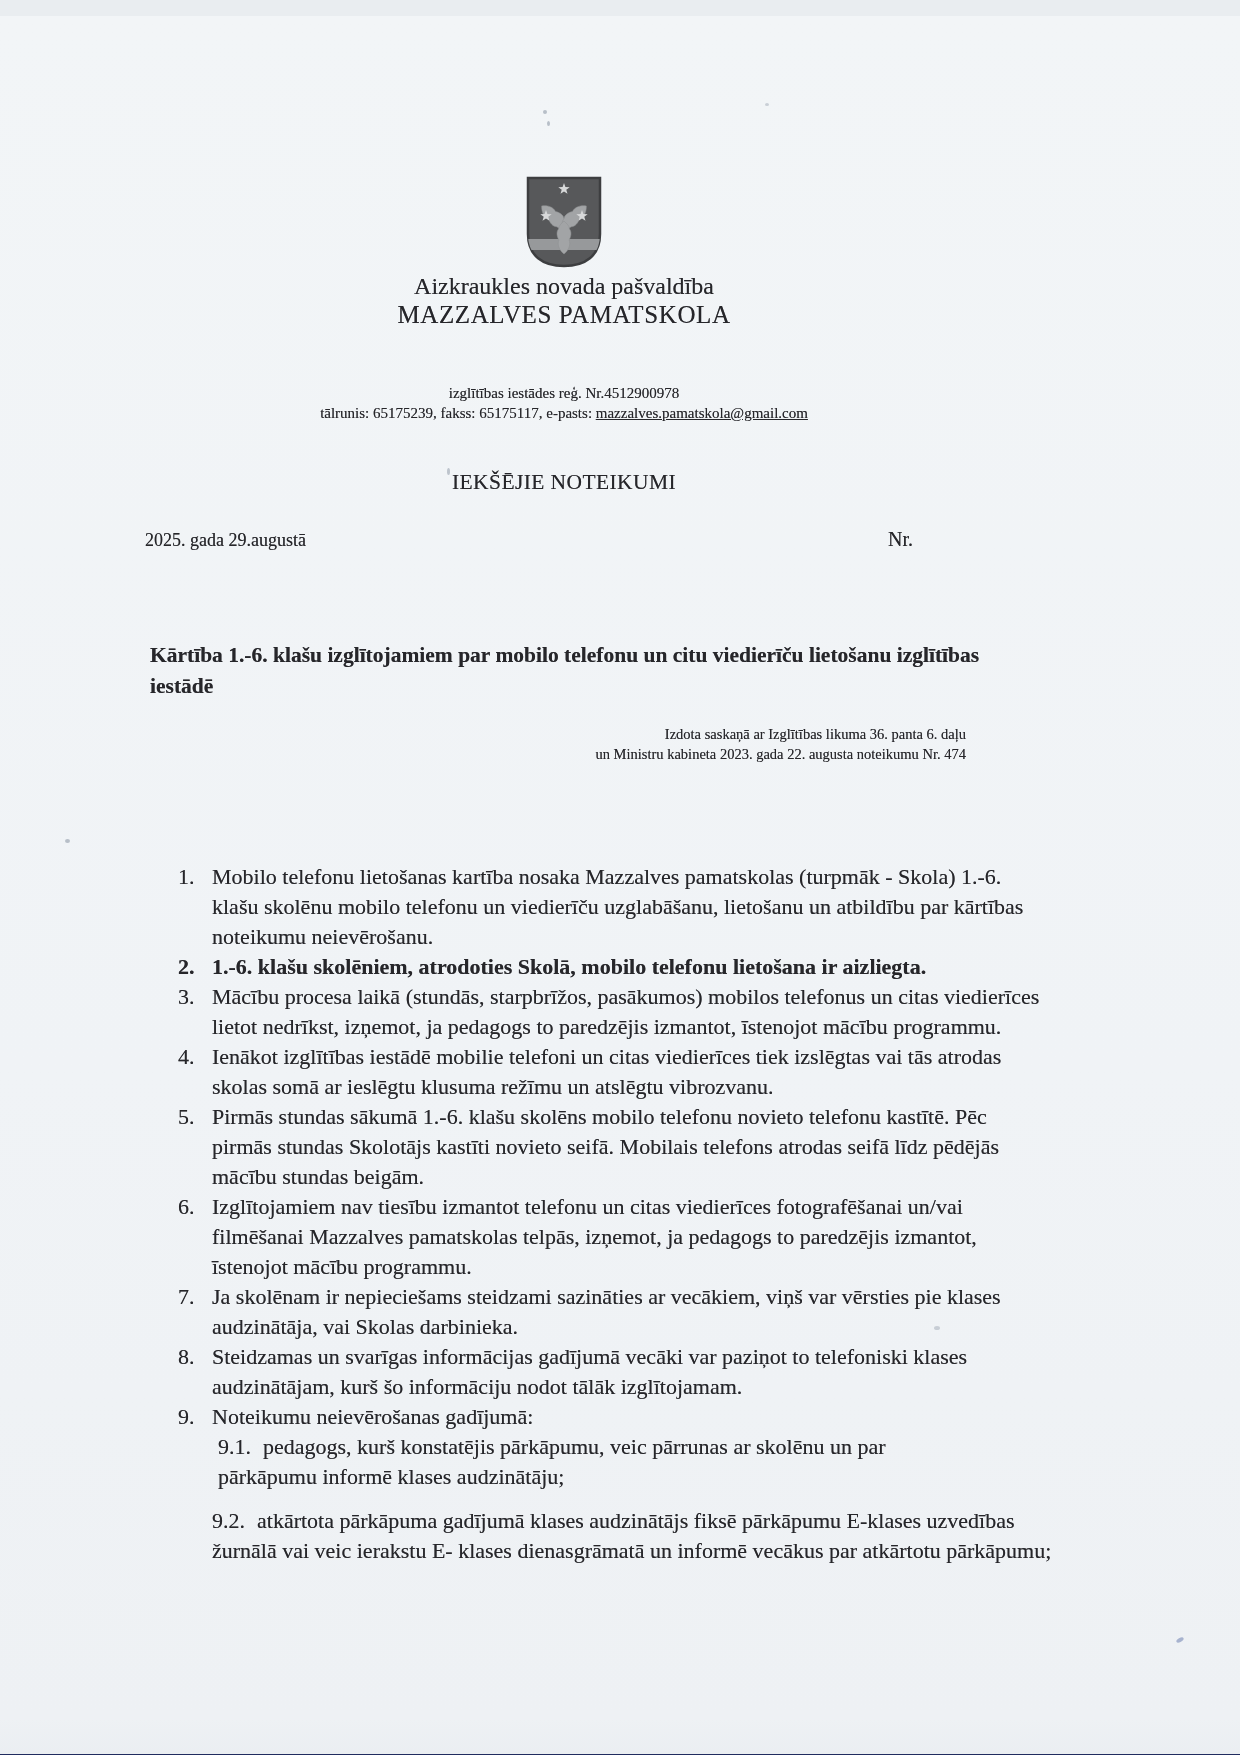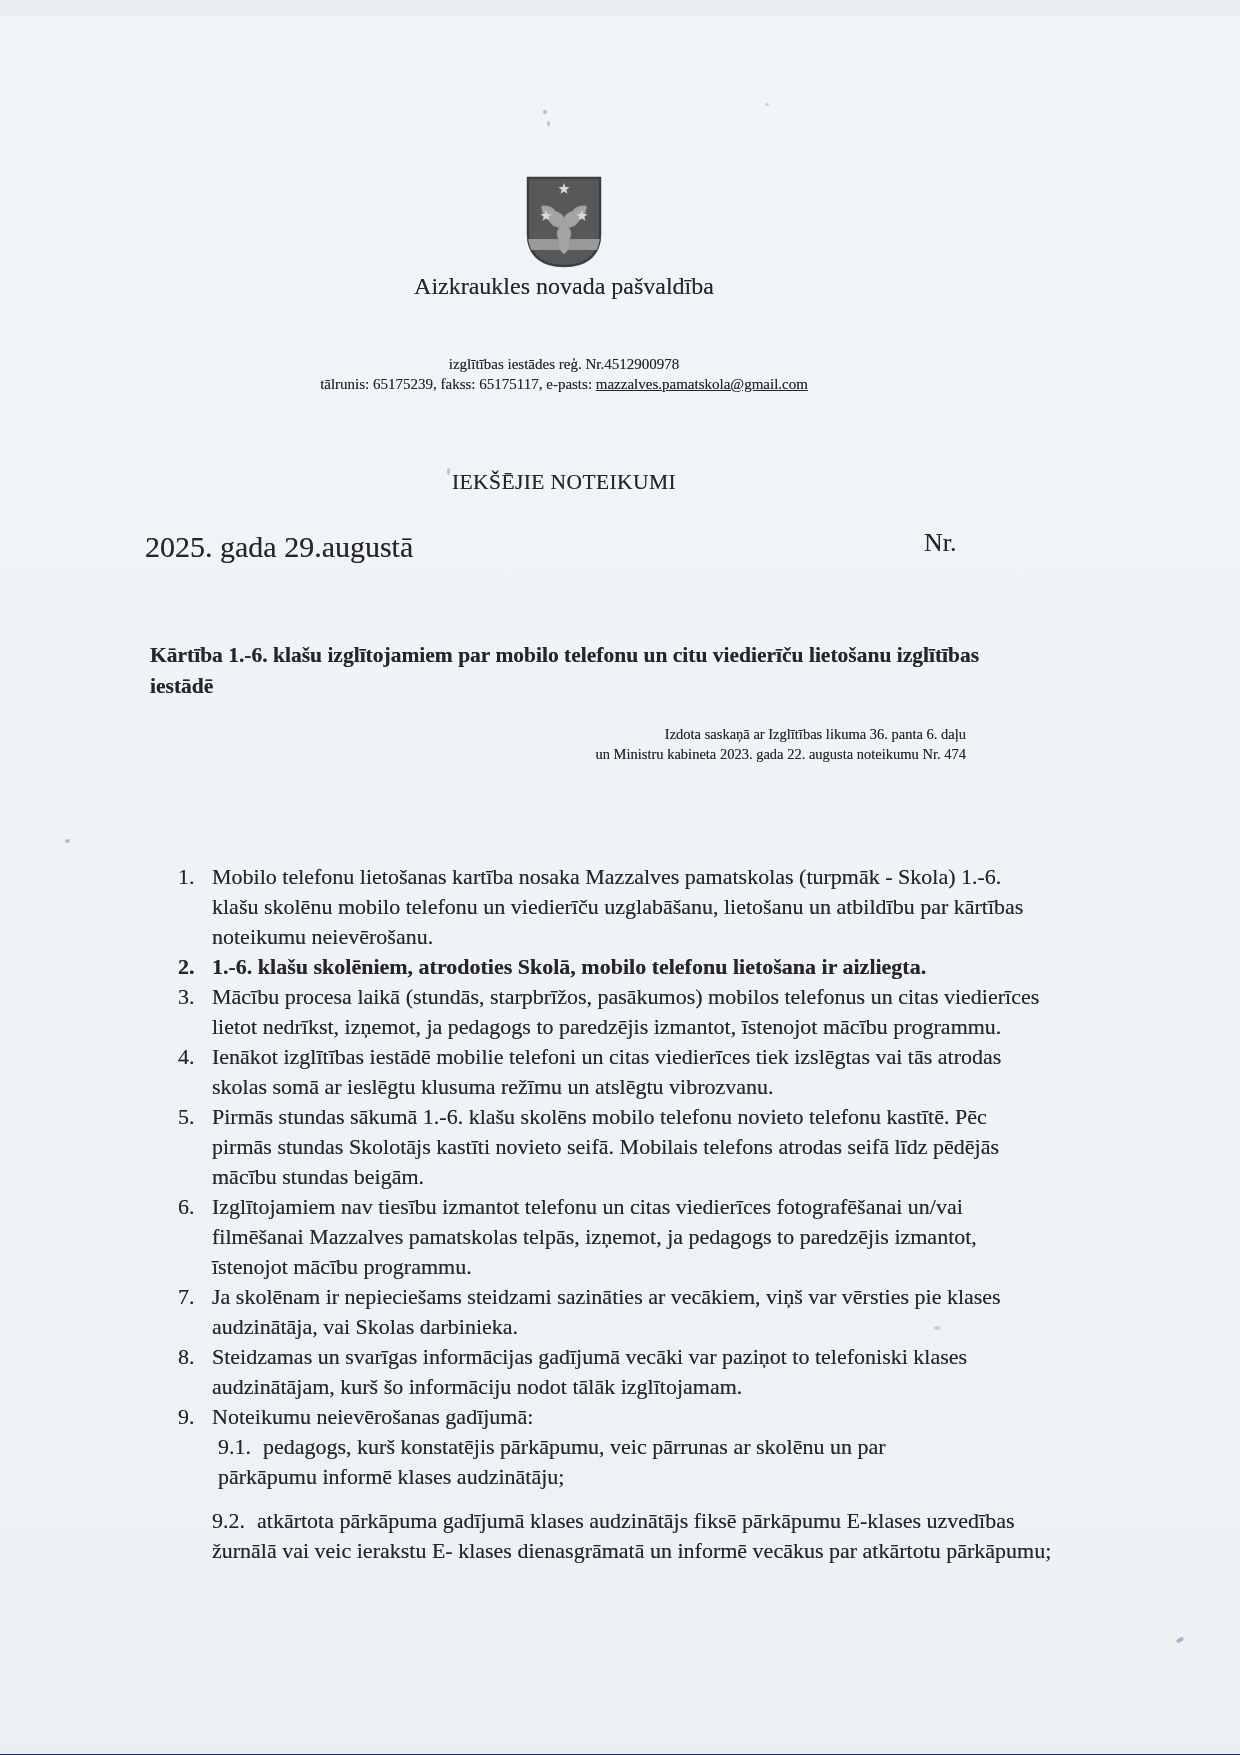--- a/index.html
+++ b/index.html
@@ -16,22 +16,22 @@
   
   .letterhead{position:absolute;top:160px;left:64px;width:1000px;text-align:center;}
   .crest{display:inline-block;line-height:0;margin-bottom:2px;}
   .org{font-size:24px;line-height:28px;}
   .school{font-size:25px;line-height:29px;letter-spacing:.6px;}
   .regblock{margin-top:55px;font-size:15px;line-height:19.5px;}
   .email{color:inherit;text-decoration:underline;cursor:pointer;}
   
   .doctype{position:absolute;top:454px;left:64px;width:1000px;text-align:center;
            font-size:21.5px;letter-spacing:.4px;}
-  .date{position:absolute;top:514px;left:145px;font-size:30px;}
-  .nr{position:absolute;top:512px;left:924px;font-size:26px;}
+  .date{position:absolute;top:514px;left:145px;font-size:18px;}
+  .nr{position:absolute;top:512px;left:888px;font-size:20px;}
   .title{position:absolute;top:624px;left:150px;width:850px;text-align:left;
          font-weight:bold;font-size:21.5px;line-height:31px;}
   .legal{position:absolute;top:708px;left:376px;width:590px;text-align:right;
          font-size:14.5px;line-height:20px;}
   
   .rules{position:absolute;top:846px;left:178px;width:876px;
          font-size:22px;line-height:30px;}
   .rule{display:flex;}
   .rule .num{flex:0 0 34px;}
   .rule .txt{flex:1;max-width:840px;}
@@ -76,20 +76,21 @@
           <use href="#leaf" transform="translate(38,48) rotate(180)"></use>
         </g>
         <g fill="#d8d9da">
           <use href="#star" transform="translate(38,13)"></use>
           <use href="#star" transform="translate(20,40)"></use>
           <use href="#star" transform="translate(56,40)"></use>
         </g>
       </svg>
     </div>
     <div class="org">Aizkraukles novada pašvaldība</div>
+    <div class="school">MAZZALVES PAMATSKOLA</div>
     <div class="regblock">
       <div>izglītības iestādes reģ. Nr.4512900978</div>
       <div><span>tālrunis: 65175239, fakss: 65175117, e-pasts: </span><span class="email">mazzalves.pamatskola@gmail.com</span></div>
     </div>
   </div>
 
   <div class="doctype">IEKŠĒJIE NOTEIKUMI</div>
   <div class="date">2025. gada 29.augustā</div>
   <div class="nr">Nr.</div>
   <div class="title">Kārtība 1.-6. klašu izglītojamiem par mobilo telefonu un citu viedierīču lietošanu izglītības iestādē</div>

